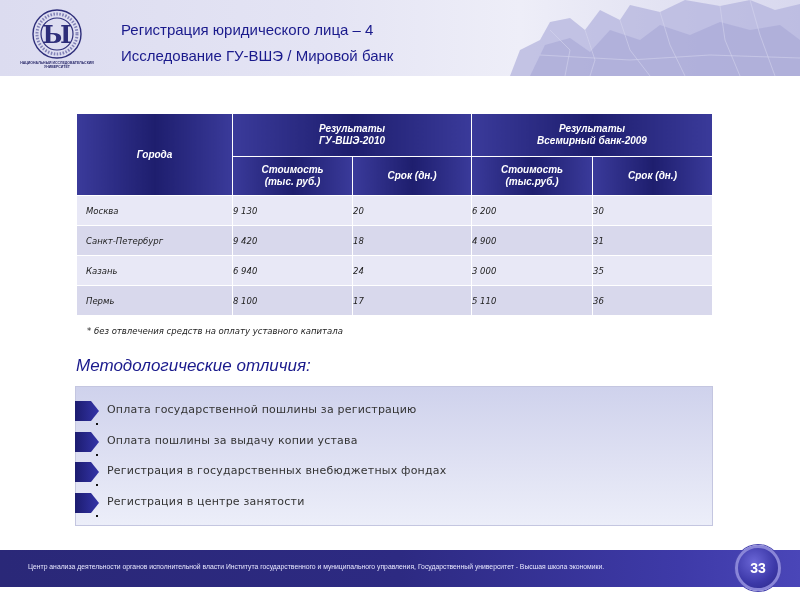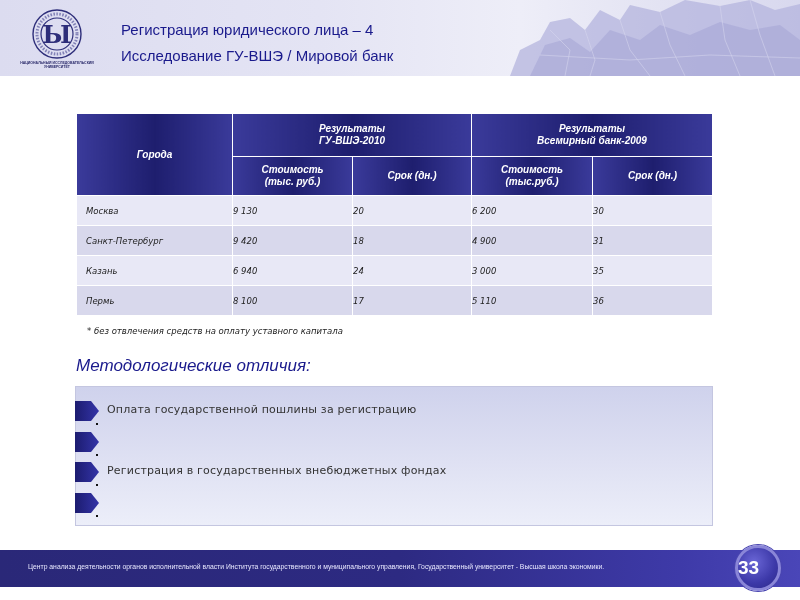--- a/index.html
+++ b/index.html
@@ -86,21 +86,21 @@
   }
   .footer-text {
     position: absolute; left: 28px; top: 13px;
     font-size: 6.8px; color: #e8e8ff; white-space: nowrap;
   }
   .page-badge {
     position: absolute; left: 735px; top: 545px; width: 46px; height: 46px; border-radius: 50%;
     background: radial-gradient(circle at 40% 35%, #6a66d6 0%, #3c38a8 60%, #2c2888 100%);
     border: 3px solid #8a86d8;
     box-shadow: 0 0 0 1px #4a46b0;
-    color: #fff; font-weight: bold; font-size: 19px; text-align: left; line-height: 40px;
+    color: #fff; font-weight: bold; font-size: 14px; text-align: center; line-height: 40px;
   }
 </style>
 </head>
 <body>
 
 <div class="header">
   <svg class="header-map" viewBox="0 0 290 76" preserveAspectRatio="none">
     <path d="M0,76 L10,50 L30,40 L40,22 L60,18 L75,30 L90,10 L110,20 L120,5 L150,12 L175,0 L210,6 L240,0 L265,10 L290,4 L290,76 Z" fill="#b4b4de" opacity="0.75"></path>
     <path d="M20,76 L35,45 L60,38 L80,52 L100,30 L130,40 L150,25 L180,35 L210,22 L240,30 L270,25 L290,40 L290,76 Z" fill="#a6a6d6" opacity="0.6"></path>
     <g stroke="#d6d6ee" stroke-width="0.6" fill="none" opacity="0.9">
@@ -207,32 +207,34 @@
         <path d="M0,0 L16,0 L24,10 L16,20 L0,20 Z" fill="url(#ag)"></path>
       </svg>
     <span class="dot"></span>
     <span class="label">Оплата государственной пошлины за регистрацию</span>
   </div>
   <div class="bullet" style="top:43px">
     <svg class="arrow" viewBox="0 0 24 20">
         <path d="M0,0 L16,0 L24,10 L16,20 L0,20 Z" fill="url(#ag)"></path>
       </svg>
     <span class="dot"></span>
+    <span class="label">Оплата пошлины за выдачу копии устава</span>
   </div>
   <div class="bullet" style="top:73px">
     <svg class="arrow" viewBox="0 0 24 20">
         <path d="M0,0 L16,0 L24,10 L16,20 L0,20 Z" fill="url(#ag)"></path>
       </svg>
     <span class="dot"></span>
     <span class="label">Регистрация в государственных внебюджетных фондах</span>
   </div>
   <div class="bullet" style="top:104px">
     <svg class="arrow" viewBox="0 0 24 20">
         <path d="M0,0 L16,0 L24,10 L16,20 L0,20 Z" fill="url(#ag)"></path>
       </svg>
     <span class="dot"></span>
+    <span class="label">Регистрация в центре занятости</span>
   </div>
 </div>
 
 <div class="footer">
   <div class="footer-text">Центр анализа деятельности органов исполнительной власти Института государственного  и муниципального управления, Государственный университет  - Высшая школа экономики.</div>
 </div>
 <div class="page-badge">33</div>
 
 </body></html>

